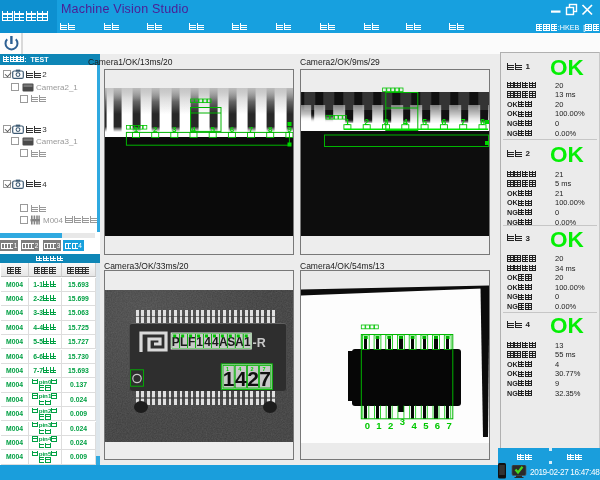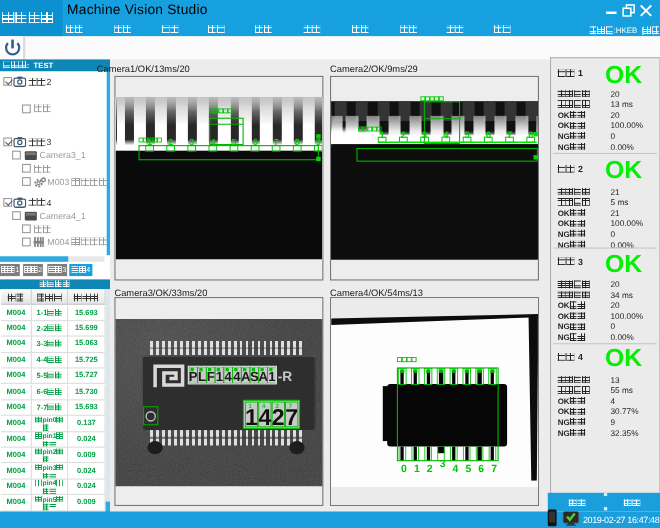--- a/index.html
+++ b/index.html
@@ -3,21 +3,21 @@
 <style>
 *{margin:0;padding:0;box-sizing:border-box}
 html,body{width:600px;height:480px;overflow:hidden;background:#ececec;font-family:"Liberation Sans",sans-serif}
 .abs{position:absolute}
 i.c{display:inline-block;width:.9em;height:.87em;margin:0 .1em 0 .02em;vertical-align:-6%;
 background:repeating-linear-gradient(0deg,currentColor 0 .1em,transparent .1em .28em),
 repeating-linear-gradient(90deg,currentColor 0 .1em,transparent .1em .44em)}
 #tbar{position:absolute;left:0;top:0;width:600px;height:33px;background:#17a0df;color:#fff}
 #logopatch{position:absolute;left:0;top:0;width:57px;height:33px;background:#0d90d0}
 #logo{position:absolute;left:2px;top:10.8px;font-size:11.5px;font-weight:bold;color:#fff;line-height:11.5px}
-#apptitle{position:absolute;left:61px;top:1.5px;font-size:12.5px;color:#000000;letter-spacing:.2px}
+#apptitle{position:absolute;left:61px;top:1.5px;font-size:12.5px;color:#4c1d95;letter-spacing:.2px}
 #winbtns{position:absolute;right:3px;top:2px}
 .mi{position:absolute;top:22px;font-size:8px;color:#fff}
 #admin{position:absolute;right:-2px;top:23px;font-size:7.2px;color:#fff}
 #toolbar{position:absolute;left:0;top:33px;width:600px;height:21px;background:#fbfbfb}
 #pwrbtn{position:absolute;left:0;top:0;width:23px;height:21px;background:#fdfdfd;border-right:2px solid #d9d9d9}
 #lpanel{position:absolute;left:0;top:54px;width:100px;height:411px;background:#fff}
 #projhdr{position:absolute;left:0;top:0;width:100px;height:11px;background:#0e86b6;color:#fff;font-size:7px;font-weight:bold;padding:1.5px 0 0 3px}
 .trow{position:absolute;height:12px;font-size:8px;white-space:nowrap;color:#999}
 .trow b{font-weight:normal;color:#333}
 .cb{position:absolute;width:8px;height:8px;border:1px solid #9a9a9a;background:#fff;top:1px}
@@ -79,20 +79,28 @@
 <div style="position:absolute;left:0;top:11px;width:100px;height:168px;overflow:hidden;background:#fff">
 <div class="trow" style="left:0;top:4.4px;width:100px">
         <span class="cb ck" style="left:3px"></span>
         <svg style="position:absolute;left:12px;top:0" width="12" height="10">
           <rect x="0.7" y="2" width="10.6" height="7.4" rx="1.5" fill="none" stroke="#3d5a73" stroke-width="1.2"></rect>
           <rect x="3.8" y="0.6" width="4.4" height="2" fill="#3d5a73"></rect>
           <circle cx="6" cy="5.6" r="1.9" fill="none" stroke="#3d5a73" stroke-width="1.1"></circle>
         </svg>
         <span style="position:absolute;left:26px;top:1px"><b><i class="c"></i><i class="c"></i>2</b></span>
       </div>
+<div class="trow" style="left:0;top:17.1px;width:100px">
+        <span class="cb" style="left:11px"></span>
+        <svg style="position:absolute;left:22px;top:0.5" width="12" height="9">
+          <rect x="0.5" y="0.5" width="11" height="8" rx="1" fill="#4a4a4a"></rect>
+          <rect x="1.5" y="1.5" width="9" height="2.5" fill="#777"></rect>
+        </svg>
+        <span style="position:absolute;left:36px;top:1px">Camera2_1</span>
+      </div>
 <div class="trow" style="left:0;top:28.9px;width:100px">
         <span class="cb" style="left:20px"></span>
         <span style="position:absolute;left:31px;top:1px"><i class="c"></i><i class="c"></i></span>
       </div>
 <div class="trow" style="left:0;top:59.2px;width:100px">
         <span class="cb ck" style="left:3px"></span>
         <svg style="position:absolute;left:12px;top:0" width="12" height="10">
           <rect x="0.7" y="2" width="10.6" height="7.4" rx="1.5" fill="none" stroke="#3d5a73" stroke-width="1.2"></rect>
           <rect x="3.8" y="0.6" width="4.4" height="2" fill="#3d5a73"></rect>
           <circle cx="6" cy="5.6" r="1.9" fill="none" stroke="#3d5a73" stroke-width="1.1"></circle>
@@ -104,45 +112,28 @@
         <svg style="position:absolute;left:22px;top:0.5" width="12" height="9">
           <rect x="0.5" y="0.5" width="11" height="8" rx="1" fill="#4a4a4a"></rect>
           <rect x="1.5" y="1.5" width="9" height="2.5" fill="#777"></rect>
         </svg>
         <span style="position:absolute;left:36px;top:1px">Camera3_1</span>
       </div>
 <div class="trow" style="left:0;top:83.4px;width:100px">
         <span class="cb" style="left:20px"></span>
         <span style="position:absolute;left:31px;top:1px"><i class="c"></i><i class="c"></i></span>
       </div>
-<div class="trow" style="left:0;top:95.2px;width:100px">
-        <span class="cb" style="left:20px"></span>
-        <svg style="position:absolute;left:30px;top:0.5" width="12" height="10">
-          <circle cx="5" cy="5.5" r="3" fill="none" stroke="#808080" stroke-width="1.6" stroke-dasharray="1.8 1.2"></circle>
-          <circle cx="5" cy="5.5" r="1.4" fill="none" stroke="#808080" stroke-width="1"></circle>
-          <circle cx="9.5" cy="2.5" r="1.7" fill="none" stroke="#808080" stroke-width="1.2"></circle>
-        </svg>
-        <span style="position:absolute;left:43px;top:1px">M003 <i class="c"></i><i class="c"></i><i class="c"></i><i class="c"></i><i class="c"></i></span>
-      </div>
 <div class="trow" style="left:0;top:113.5px;width:100px">
         <span class="cb ck" style="left:3px"></span>
         <svg style="position:absolute;left:12px;top:0" width="12" height="10">
           <rect x="0.7" y="2" width="10.6" height="7.4" rx="1.5" fill="none" stroke="#3d5a73" stroke-width="1.2"></rect>
           <rect x="3.8" y="0.6" width="4.4" height="2" fill="#3d5a73"></rect>
           <circle cx="6" cy="5.6" r="1.9" fill="none" stroke="#3d5a73" stroke-width="1.1"></circle>
         </svg>
         <span style="position:absolute;left:26px;top:1px"><b><i class="c"></i><i class="c"></i>4</b></span>
-      </div>
-<div class="trow" style="left:0;top:126.3px;width:100px">
-        <span class="cb" style="left:11px"></span>
-        <svg style="position:absolute;left:22px;top:0.5" width="12" height="9">
-          <rect x="0.5" y="0.5" width="11" height="8" rx="1" fill="#4a4a4a"></rect>
-          <rect x="1.5" y="1.5" width="9" height="2.5" fill="#777"></rect>
-        </svg>
-        <span style="position:absolute;left:36px;top:1px">Camera4_1</span>
       </div>
 <div class="trow" style="left:0;top:138.1px;width:100px">
         <span class="cb" style="left:20px"></span>
         <span style="position:absolute;left:31px;top:1px"><i class="c"></i><i class="c"></i></span>
       </div>
 <div class="trow" style="left:0;top:149.7px;width:100px">
         <span class="cb" style="left:20px"></span>
         <svg style="position:absolute;left:30px;top:0.5" width="11" height="10">
           <rect x="0.5" y="4" width="9.5" height="2.4" fill="#848484"></rect>
           <rect x="1" y="0.5" width="1.6" height="9" fill="#848484"></rect>

